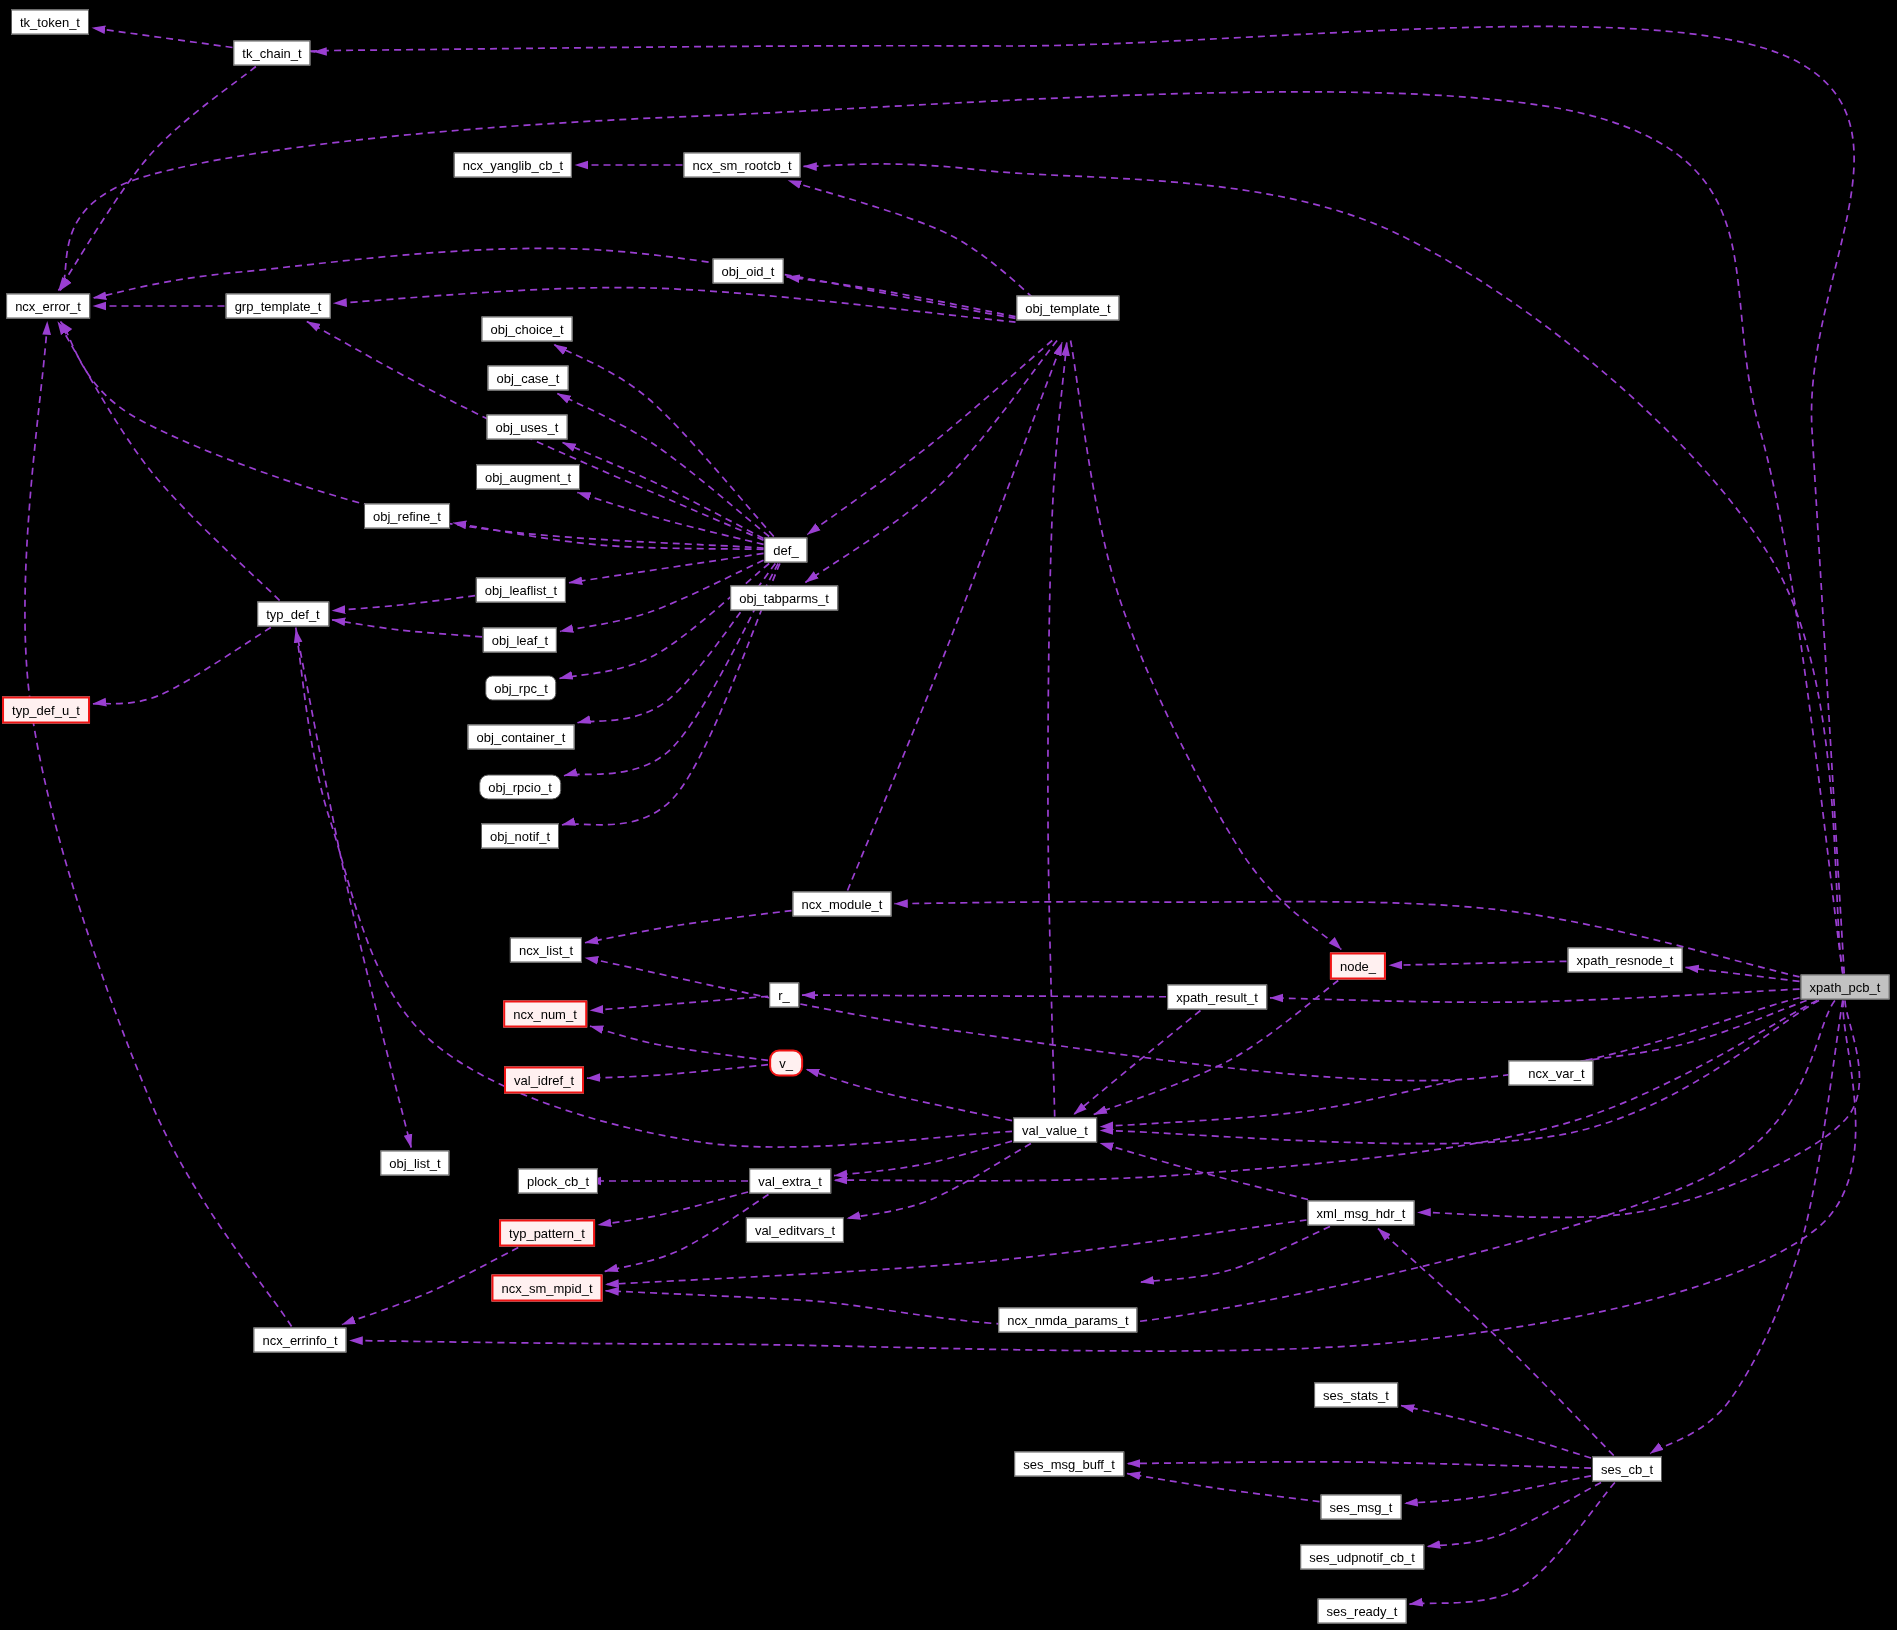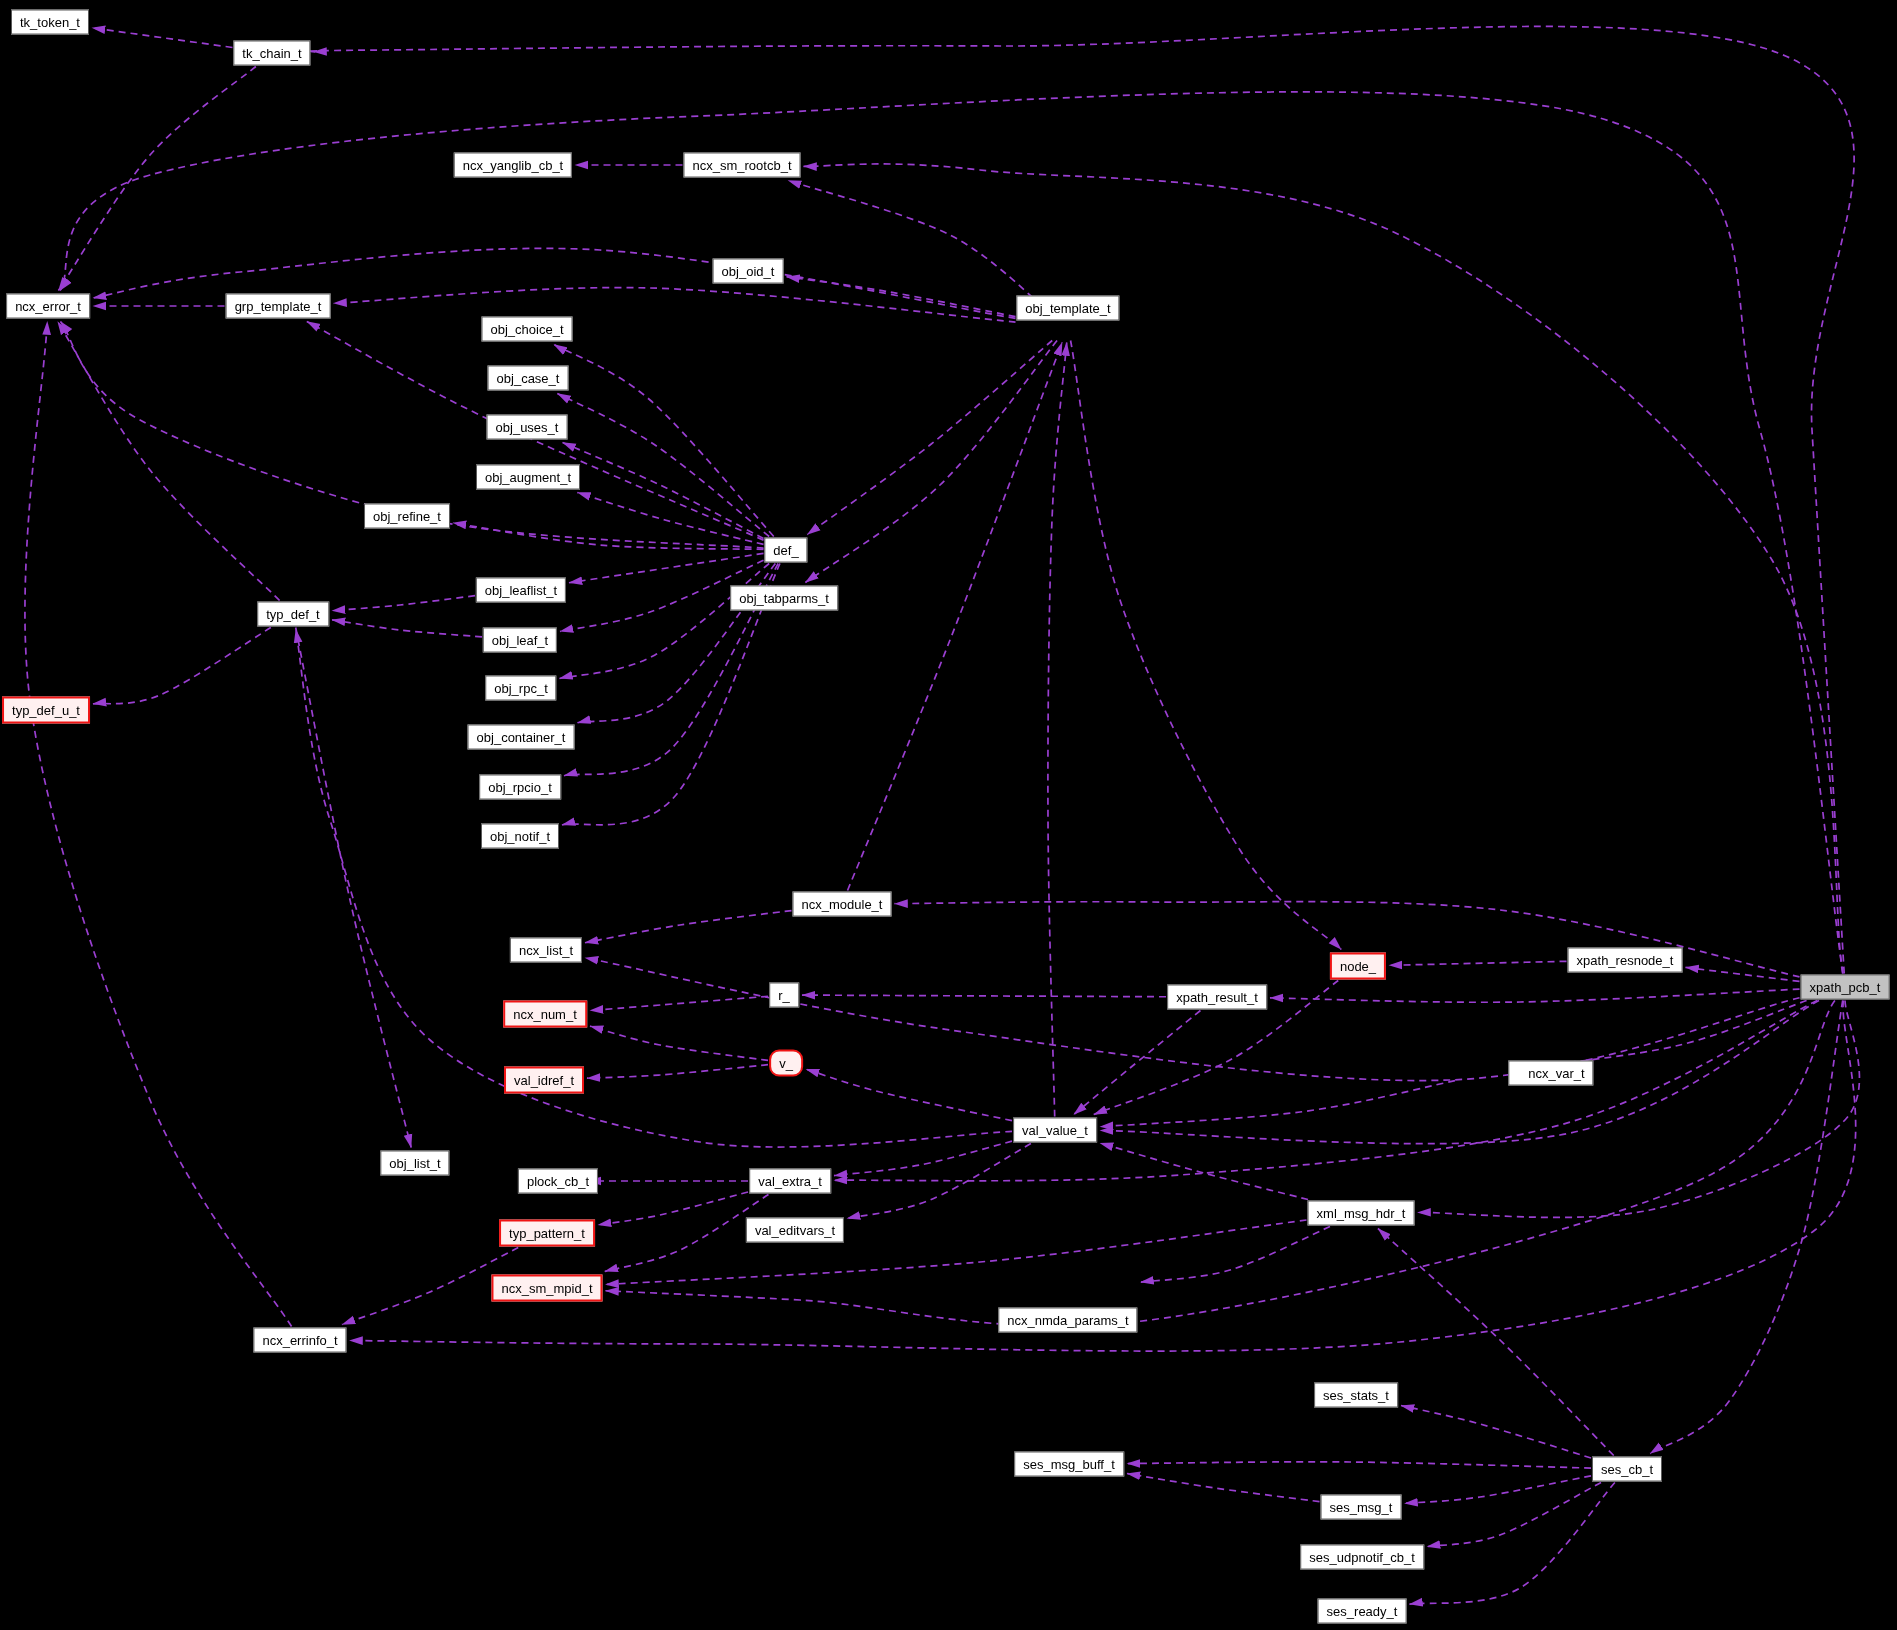--- a/index.html
+++ b/index.html
@@ -128,24 +128,24 @@
     <div class="node" style="left: 527px; top: 329px;">obj_choice_t</div>
     <div class="node" style="left: 528px; top: 378px;">obj_case_t</div>
     <div class="node" style="left: 527px; top: 427px;">obj_uses_t</div>
     <div class="node" style="left: 528px; top: 477px;">obj_augment_t</div>
     <div class="node" style="left: 407px; top: 516px;">obj_refine_t</div>
     <div class="node" style="left: 786px; top: 550px;">def_</div>
     <div class="node" style="left: 521px; top: 590px;">obj_leaflist_t</div>
     <div class="node" style="left: 784px; top: 598px;">obj_tabparms_t</div>
     <div class="node" style="left: 293px; top: 614px;">typ_def_t</div>
     <div class="node" style="left: 520px; top: 640px;">obj_leaf_t</div>
-    <div class="node" style="left: 521px; top: 688px;">obj_rpc_t</div>
+    <div class="node" style="left: 521px; top: 688px; border-radius: 7px;">obj_rpc_t</div>
     <div class="node truncated" style="left: 46px; top: 710px;">typ_def_u_t</div>
     <div class="node" style="left: 521px; top: 737px;">obj_container_t</div>
-    <div class="node" style="left: 520px; top: 787px;">obj_rpcio_t</div>
+    <div class="node" style="left: 520px; top: 787px; border-radius: 9px;">obj_rpcio_t</div>
     <div class="node" style="left: 520px; top: 836px;">obj_notif_t</div>
     <div class="node" style="left: 842px; top: 904px;">ncx_module_t</div>
     <div class="node" style="left: 546px; top: 950px;">ncx_list_t</div>
     <div class="node truncated" style="left: 1358px; top: 966px;">node_</div>
     <div class="node" style="left: 1625px; top: 960px;">xpath_resnode_t</div>
     <div class="node current" style="left: 1845px; top: 987px;">xpath_pcb_t</div>
     <div class="node" style="left: 784px; top: 995px;">r_</div>
     <div class="node" style="left: 1217px; top: 997px;">xpath_result_t</div>
     <div class="node truncated" style="left: 545px; top: 1014px;">ncx_num_t</div>
     <div class="node truncated" style="left: 786px; top: 1063px; border-radius: 10px;">v_</div>

